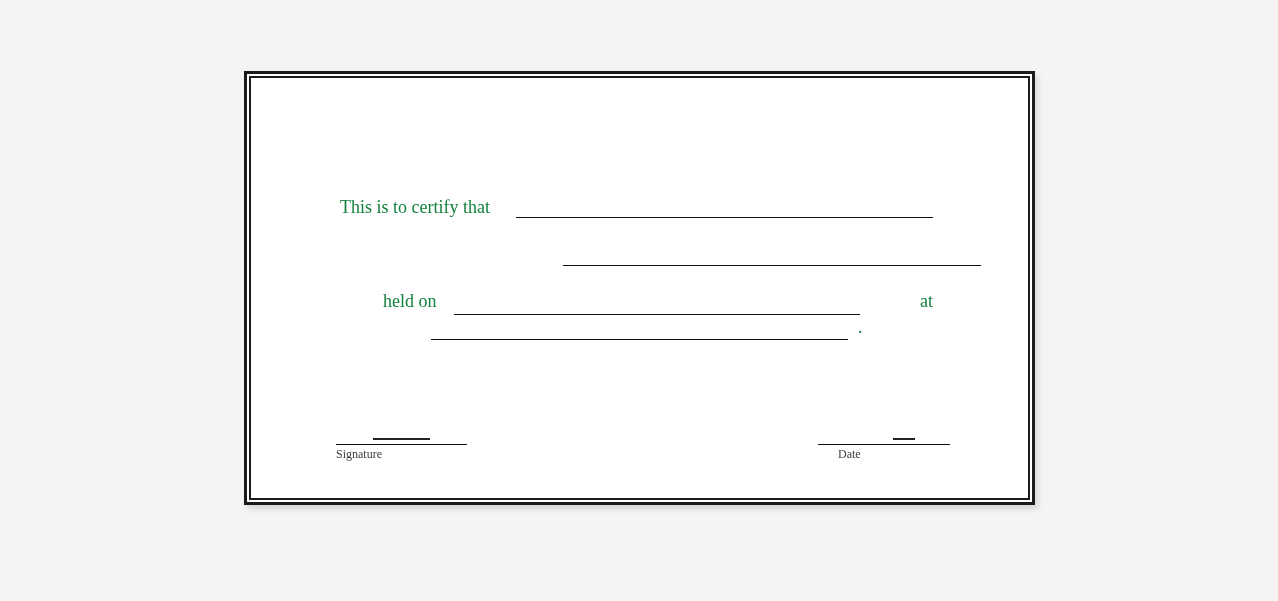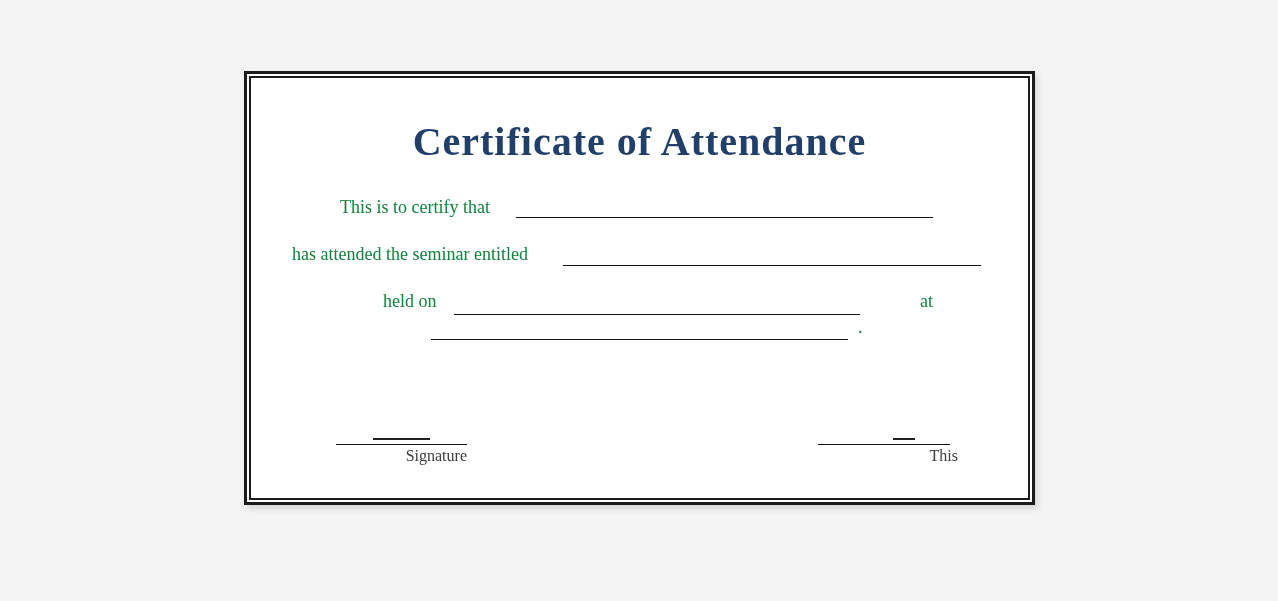--- a/index.html
+++ b/index.html
@@ -60,49 +60,47 @@
     height: 1px;
     background: #111111;
   }
   .short-mark {
     position: absolute;
     height: 2px;
     background: #222222;
   }
   .sig-label {
     position: absolute;
-    font-size: 16px;
+    font-size: 12px;
     color: #3c3c3c;
-    text-align: right;
+    text-align: left;
     white-space: nowrap;
   }
 </style>
 </head>
 <body>
 
 <div class="page">
   <div class="certificate">
     <div class="cert-inner"></div>
 
-    <h1 class="cert-title">Certificate of Attendance</h1>
 
     <span class="body-text" style="left:93px; top:122px;">This is to certify that</span>
     <div class="blank-line" style="left:269px; top:143px; width:417px;"></div>
 
-    <span class="body-text" style="left:45px; top:169px;">has attended the seminar entitled</span>
     <div class="blank-line" style="left:316px; top:191px; width:418px;"></div>
 
     <span class="body-text" style="left:136px; top:216px;">held on</span>
     <div class="blank-line" style="left:207px; top:240px; width:406px;"></div>
     <span class="body-text" style="left:673px; top:216px;">at</span>
 
     <div class="blank-line" style="left:184px; top:265px; width:417px;"></div>
     <span class="body-text" style="left:611px; top:242px;">.</span>
 
     <div class="short-mark" style="left:126px; top:364px; width:57px;"></div>
     <div class="blank-line" style="left:89px; top:370px; width:131px;"></div>
     <span class="sig-label" style="left:89px; top:373px; width:131px;">Signature</span>
 
     <div class="short-mark" style="left:646px; top:364px; width:22px;"></div>
     <div class="blank-line" style="left:571px; top:370px; width:132px;"></div>
-    <span class="sig-label" style="left:591px; top:373px; width:120px;">This</span>
+    <span class="sig-label" style="left:591px; top:373px; width:120px;">Date</span>
   </div>
 </div>
 
 </body></html>

